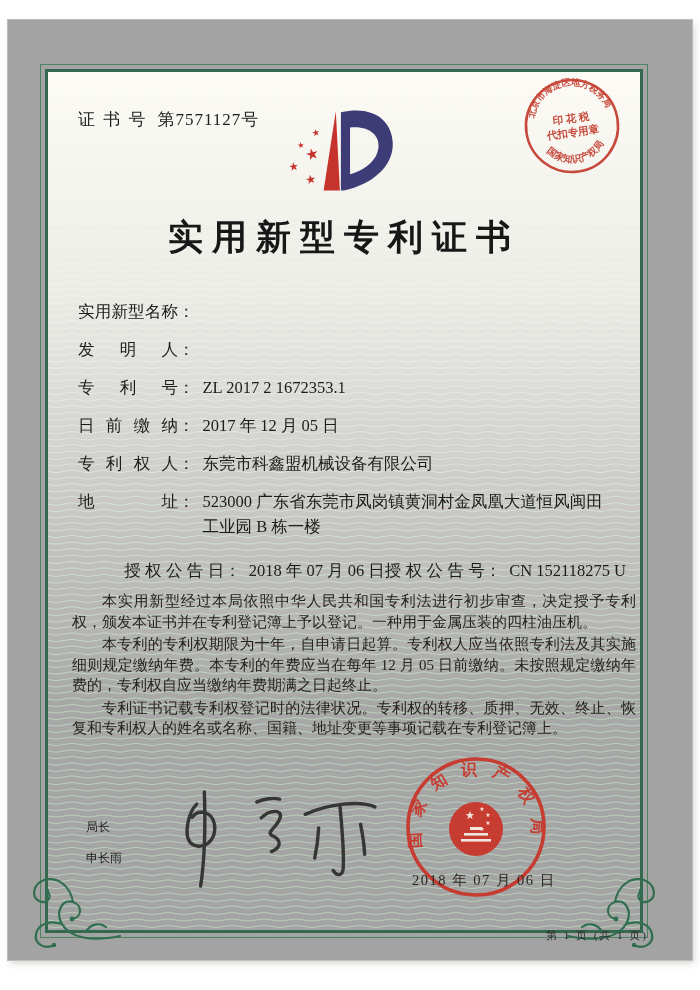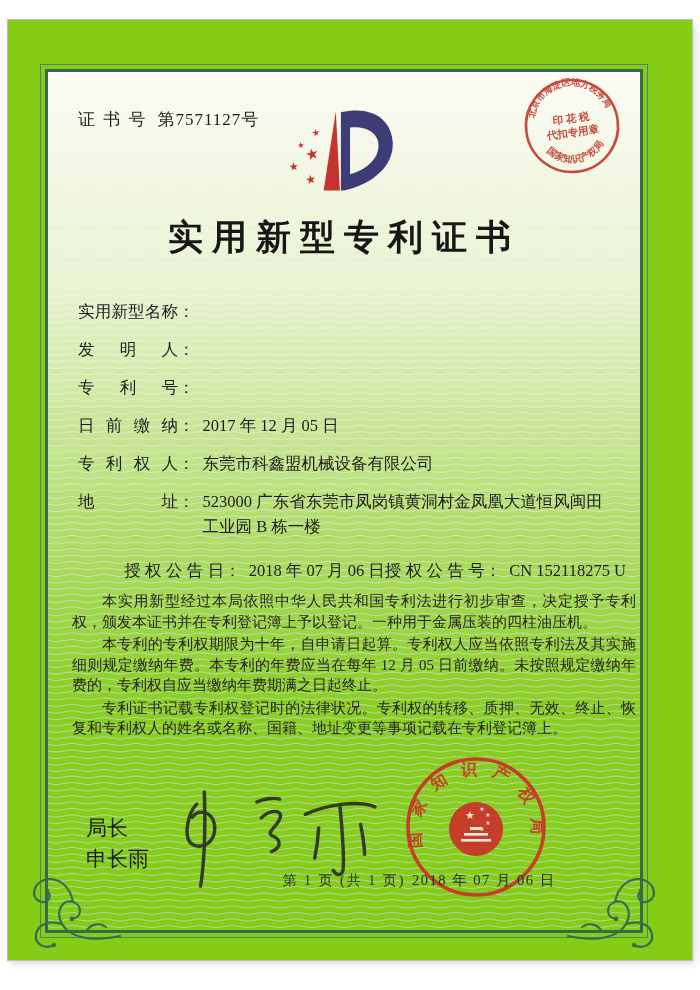--- a/index.html
+++ b/index.html
@@ -3,21 +3,21 @@
 <meta charset="utf-8">
 <style>
   html,body{margin:0;padding:0;}
   body{
     width:700px;height:990px;position:relative;background:#ffffff;
     font-family:"Liberation Serif","DejaVu Serif",serif;color:#222;
     overflow:hidden;
   }
   .paper{
     position:absolute;left:8px;top:20px;right:8px;bottom:30px;
-    background:#84cc16;
+    background:#a3a3a3;
     box-shadow:0 0 0 1px #b9c1b6, 2px 3px 7px rgba(80,95,80,.28);
   }
   
   .frame-outer{position:absolute;left:32px;top:44px;right:44px;bottom:22px;border:1px solid #4d8263;z-index:3;pointer-events:none;}
   .frame-inner{position:absolute;left:37px;top:49px;right:49px;bottom:27px;border:3px solid #35694d;z-index:3;pointer-events:none;}
   .guilloche{position:absolute;left:40px;top:52px;right:52px;bottom:30px;z-index:1;}
   .fade{position:absolute;left:40px;top:52px;right:52px;bottom:30px;z-index:2;
     background:linear-gradient(180deg,rgba(252,251,245,1) 0%,rgba(252,251,245,.82) 26%,rgba(252,251,245,.4) 52%,rgba(252,251,245,.05) 74%,rgba(252,251,245,0) 100%);}
   .content{position:absolute;inset:0;z-index:5;}
 
@@ -41,24 +41,24 @@
   .fcolon{flex:none;margin-right:8px;}
   .fvalue{flex:1;min-width:0;}
   .frow.addr{margin-bottom:19px;}
   .frow.addr .fvalue{max-width:412px;}
   .grantrow{display:flex;justify-content:flex-end;line-height:25px;}
   .grant-left,.grant-right{display:flex;}
 
   .paras{position:absolute;left:64px;right:56px;top:571px;font-size:15px;line-height:20.5px;color:#26231f;text-align:justify;}
   .paras p{margin:0 0 2px 0;text-indent:2em;}
 
-  .sig-block{position:absolute;left:78px;top:792px;font-size:21px;color:#1d1d1d;line-height:31px;font-family:"Liberation Sans","DejaVu Sans",sans-serif;}
+  .sig-block{position:absolute;left:78px;top:792px;font-size:12px;color:#1d1d1d;line-height:31px;font-family:"Liberation Sans","DejaVu Sans",sans-serif;}
   .sig-script{position:absolute;left:160px;top:765px;width:238px;height:106px;transform:rotate(-2deg);}
 
-  .footer{position:absolute;left:32px;right:44px;top:852px;text-align:center;font-size:14px;letter-spacing:2px;color:#2b2b2b;}
+  .footer{position:absolute;left:32px;right:44px;top:908px;text-align:right;font-size:11px;letter-spacing:2px;color:#2b2b2b;}
 
   .corner{position:absolute;z-index:4;width:96px;height:86px;}
   .corner.bl{left:20px;bottom:8px;}
   .corner.br{right:32px;bottom:8px;transform:scaleX(-1);}
 </style>
 </head>
 <body>
 
 <div class="paper">
 
@@ -272,20 +272,21 @@
         <span class="flabel">实用新型名称</span>
           <span class="fcolon">：</span>
       </div>
       <div class="frow">
         <span class="flabel">发明人</span>
           <span class="fcolon">：</span>
       </div>
       <div class="frow">
         <span class="flabel">专利号</span>
           <span class="fcolon">：</span>
+          <span class="fvalue">ZL 2017 2 1672353.1</span>
       </div>
       <div class="frow">
         <span class="flabel">日前缴纳</span>
           <span class="fcolon">：</span>
           <span class="fvalue">2017 年 12 月 05 日</span>
       </div>
       <div class="frow">
         <span class="flabel">专利权人</span>
           <span class="fcolon">：</span>
           <span class="fvalue">东莞市科鑫盟机械设备有限公司</span>

